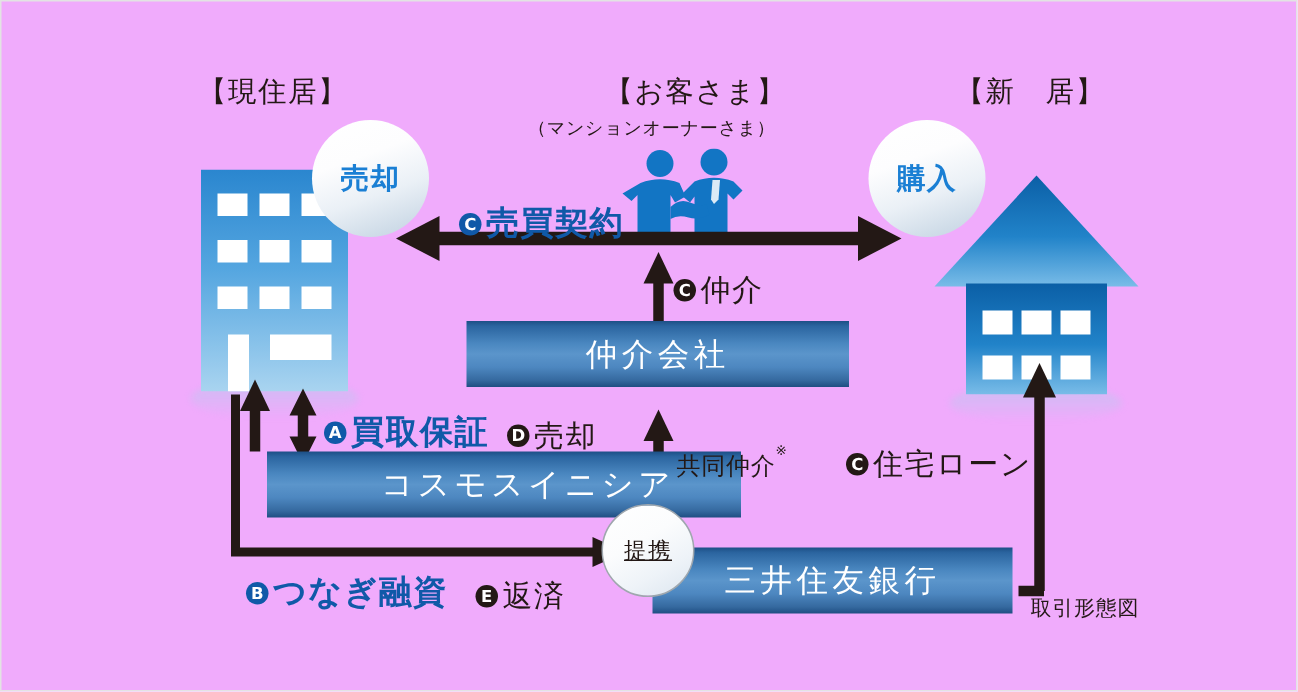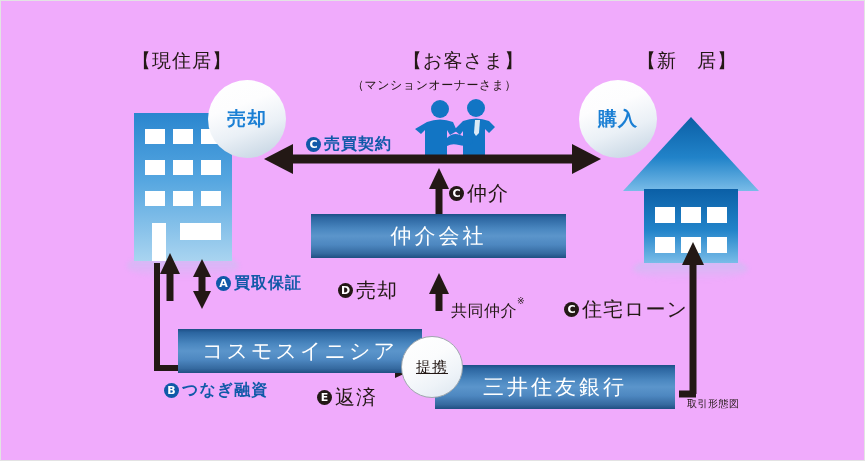--- a/index.html
+++ b/index.html
@@ -74,27 +74,27 @@
   .lab{display:flex;align-items:center;white-space:nowrap;}
   .marker{
     display:inline-flex;align-items:center;justify-content:center;
     width:15px;height:15px;border-radius:50%;
     color:#fff;font-size:11px;font-weight:bold;
     margin-right:3px;line-height:1;
     font-family:"DejaVu Sans",sans-serif;
   }
   .marker.blue{background:#1059a8;}
   .marker.black{background:#231815;}
-  .lab .t-blue{font-size:16px;font-weight:bold;color:#1059a8;letter-spacing:1px;}
+  .lab .t-blue{font-size:22px;font-weight:bold;color:#1059a8;letter-spacing:1px;}
   .lab .t-black{font-size:20px;color:#231815;letter-spacing:1px;text-align:center;}
   .lab .t-black-s{font-size:16px;color:#231815;letter-spacing:0.5px;margin-top:21px;}
 
   .sup{font-size:9px;vertical-align:super;color:#231815;}
 
-  .caption{font-size:10px;color:#231815;letter-spacing:0.5px;white-space:nowrap;}
+  .caption{font-size:14px;color:#231815;letter-spacing:0.5px;white-space:nowrap;}
 </style>
 </head>
 <body>
 
 <div id="canvas">
 
   <div class="abs heading" style="left:131px;top:47px;">【現住居】</div>
 
   <div class="abs heading" style="left:374px;top:47px;margin-left:28px;">【お客さま】</div>
 
@@ -212,21 +212,21 @@
       <polyline points="692,393 692,260 692,260" fill="none" stroke="#231815" stroke-width="7"></polyline>
       <line x1="678" y1="393" x2="695" y2="393" stroke="#231815" stroke-width="7"></line>
       <polygon points="692,241 681,264 703,264" fill="#231815"></polygon>
     </g>
   </svg>
 
   <div class="abs box" style="left:310px;top:213px;width:255px;height:44px;">
     <span>仲介会社</span>
   </div>
 
-  <div class="abs box" style="left:177px;top:328px;width:244px;height:44px;">
+  <div class="abs box" style="left:177px;top:300px;width:284px;height:44px;padding-left:32px;">
     <span>コスモスイニシア</span>
   </div>
 
   <div class="abs box" style="left:434px;top:364px;width:240px;height:44px;">
     <span>三井住友銀行</span>
   </div>
 
   <div class="abs tie" style="left:400px;top:335px;">
     <span>提携</span>
   </div>

